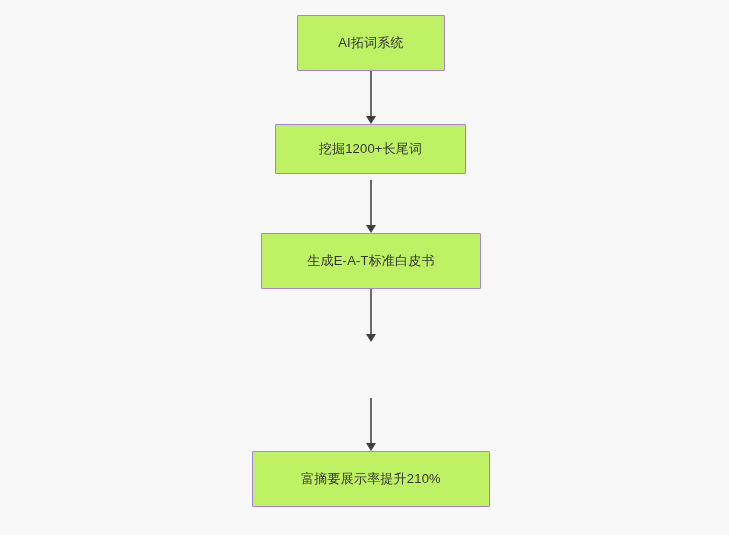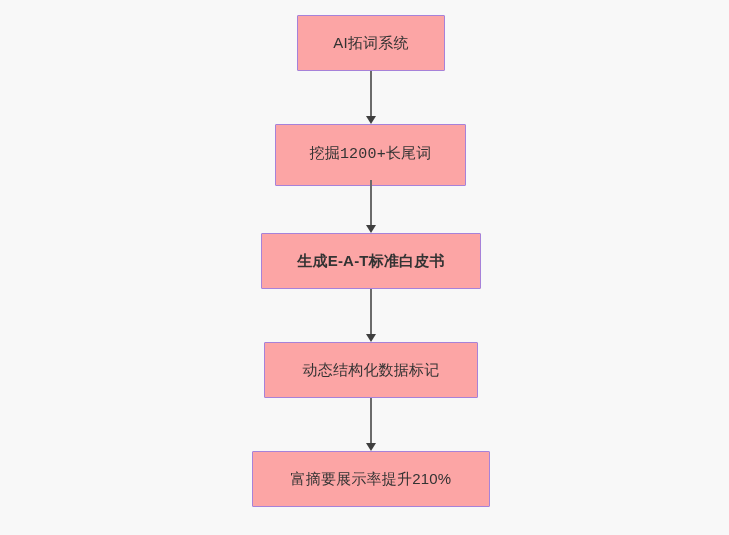--- a/index.html
+++ b/index.html
@@ -14,28 +14,28 @@
     overflow: hidden;
   }
   #flowchart-canvas {
     position: relative;
     width: 729px;
     height: 535px;
   }
   .node {
     position: absolute;
     box-sizing: border-box;
-    background: #fca5a5;
+    background: #bef264;
     border: 1px solid #a682d9;
     border-radius: 1px;
     display: flex;
     align-items: center;
     justify-content: center;
     color: #333333;
-    font-size: 15px;
+    font-size: 13px;
     line-height: 1.2;
     letter-spacing: 0.2px;
     white-space: nowrap;
     -webkit-font-smoothing: antialiased;
   }
   .edge {
     position: absolute;
     width: 0;
     height: 0;
   }
@@ -63,41 +63,38 @@
 
   <div class="node" style="left:297px; top:15px; width:148px; height:56px;">
     <span>AI拓词系统</span>
   </div>
 
   <div class="edge" style="left:371px; top:71px;">
     <div class="edge-line" style="height:45px;"></div>
     <div class="edge-head" style="top:45px;"></div>
   </div>
 
-  <div class="node" style="left:275px; top:124px; width:191px; height:62px;font-family:Liberation Mono, monospace;">
+  <div class="node" style="left:275px; top:124px; width:191px; height:50px;">
     <span>挖掘1200+长尾词</span>
   </div>
 
   <div class="edge" style="left:371px; top:180px;">
     <div class="edge-line" style="height:45px;"></div>
     <div class="edge-head" style="top:45px;"></div>
   </div>
 
-  <div class="node" style="left:261px; top:233px; width:220px; height:56px;font-weight:bold;">
+  <div class="node" style="left:261px; top:233px; width:220px; height:56px;">
     <span>生成E-A-T标准白皮书</span>
   </div>
 
   <div class="edge" style="left:371px; top:289px;">
     <div class="edge-line" style="height:45px;"></div>
     <div class="edge-head" style="top:45px;"></div>
   </div>
 
-  <div class="node" style="left:264px; top:342px; width:214px; height:56px;">
-    <span>动态结构化数据标记</span>
-  </div>
 
   <div class="edge" style="left:371px; top:398px;">
     <div class="edge-line" style="height:45px;"></div>
     <div class="edge-head" style="top:45px;"></div>
   </div>
 
   <div class="node" style="left:252px; top:451px; width:238px; height:56px;justify-content:center;">
     <span>富摘要展示率提升210%</span>
   </div>
 

